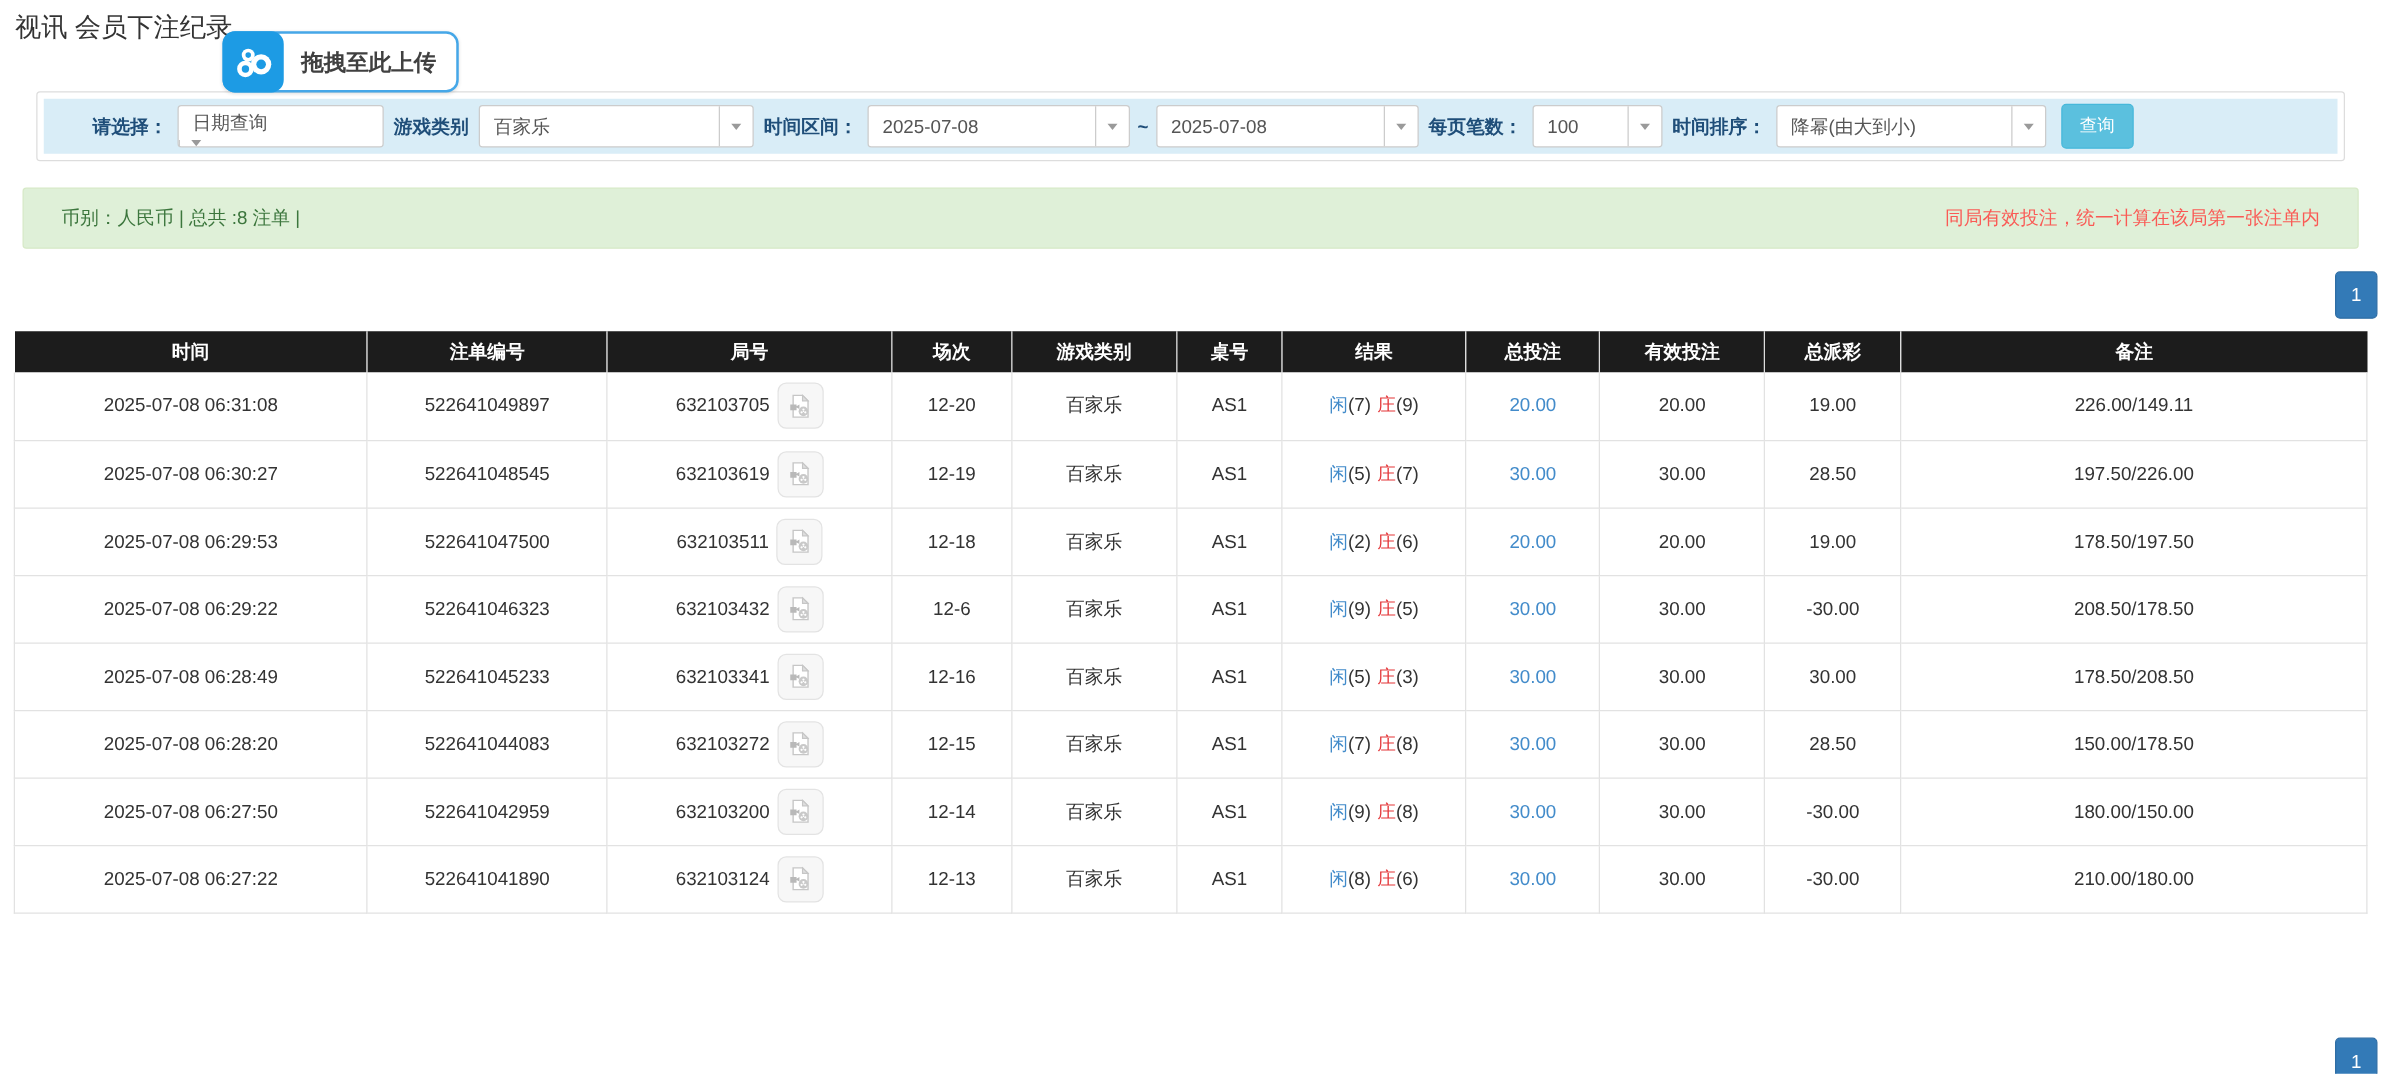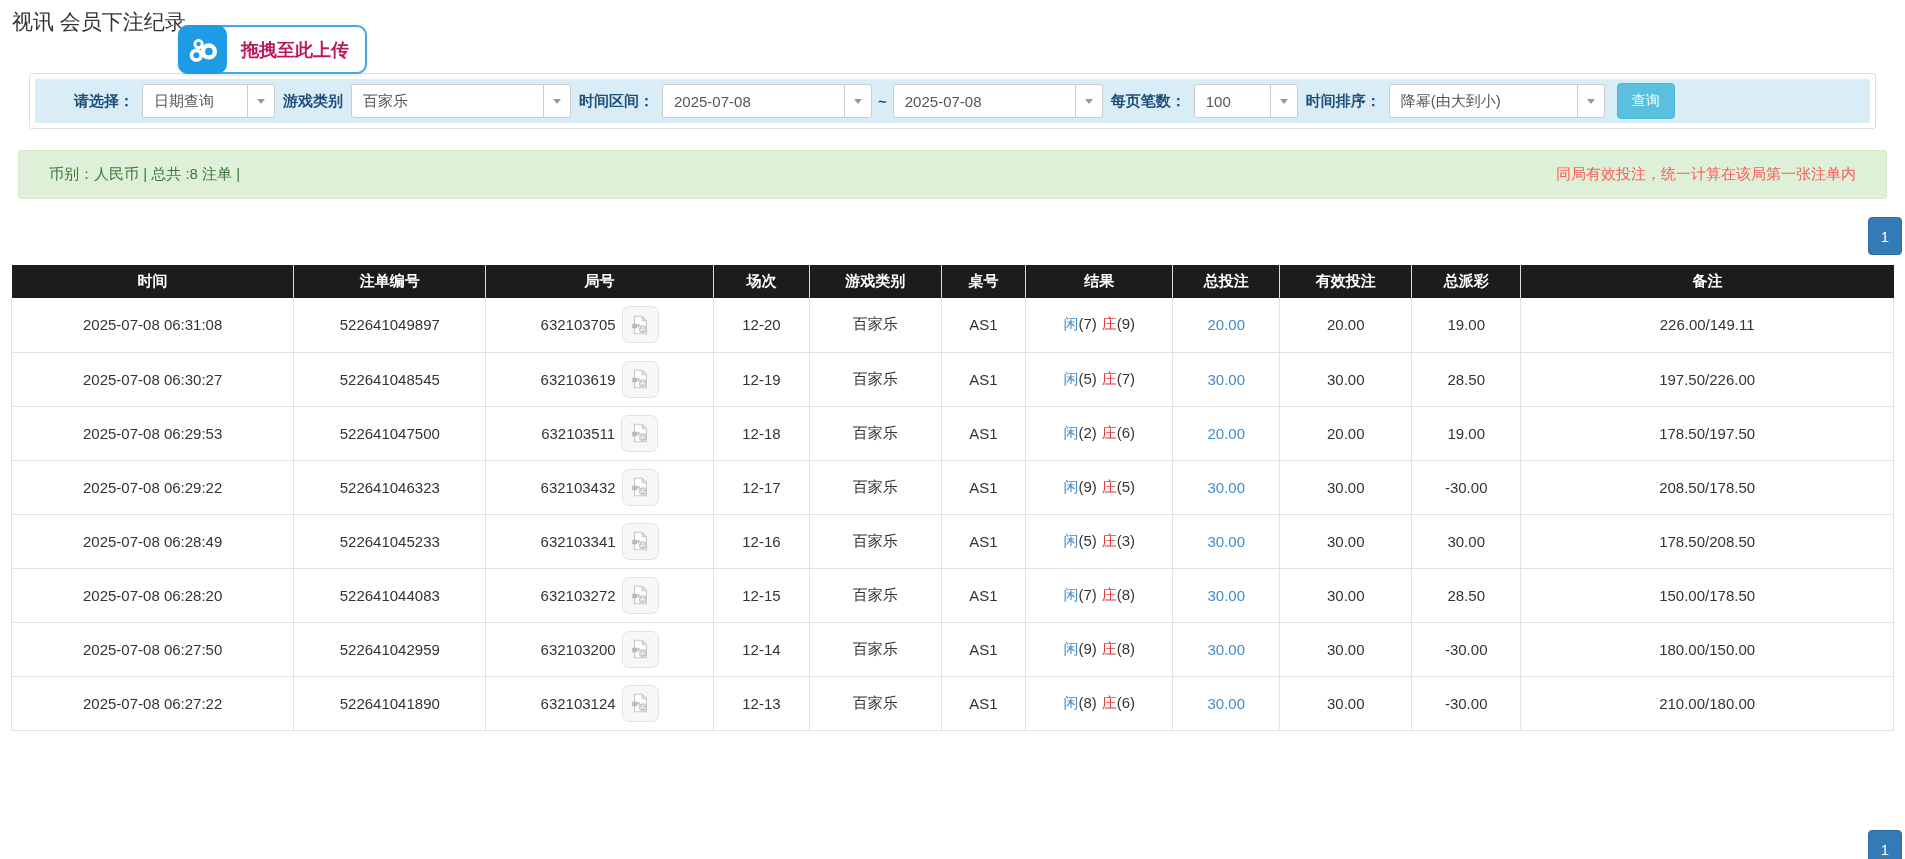--- a/index.html
+++ b/index.html
@@ -9,37 +9,37 @@
 
   
   .page-title { position:absolute; left:12px; top:8px; font-size:21px; font-weight:400; color:#333; white-space:nowrap; }
 
   
   .upload-overlay { position:absolute; left:178px; top:25px; height:49px; display:flex; align-items:stretch;
     background:#fff; border:2px solid #45a7e8; border-radius:10px; z-index:20; box-shadow:0 1px 3px rgba(0,0,0,.12); }
   .upload-overlay .logo-sq { width:49px; margin:-2px 0 -2px -2px; background:#1d9be4; border-radius:10px;
     display:flex; align-items:center; justify-content:center; }
   .upload-overlay .ol-label { display:flex; align-items:center; padding:0 16px 0 14px;
-    color:#be185d; font-weight:bold; font-size:18px; white-space:nowrap; }
+    color:#404040; font-weight:bold; font-size:18px; white-space:nowrap; }
 
   
   .filter-wrap { position:absolute; left:29px; right:29px; top:73px; height:56px;
     border:1px solid #ddd; border-radius:3px; background:#fff; padding:5px; }
   .filter-bar { background:#d9edf7; height:100%; display:flex; align-items:center; padding-left:28px; white-space:nowrap; }
   .flabel { font-weight:bold; color:#1f4e79; font-size:15px; margin:0 8px; }
   .sel { display:inline-flex; align-items:stretch; background:#fff; border:1px solid #ccc; border-radius:3px; height:34px; }
   .sel .val { display:flex; align-items:center; padding:0 11px; font-size:15px; color:#555; }
   .sel .arrow { width:27px; border-left:1px solid #ccc; display:flex; align-items:center; justify-content:center; }
   .caret { width:0; height:0; border-left:4px solid transparent; border-right:4px solid transparent; border-top:5px solid #9a9a9a; }
   .tilde { color:#1f4e79; font-weight:bold; margin:0 6px; font-size:15px; }
   .btn-query { margin-left:12px; background:#5bc0de; border:1px solid #46b8da; color:#fff; font-size:14px;
     border-radius:4px; padding:8px 14px; cursor:pointer; }
 
   
-  .w-choose { width:133px; } .w-game { width:220px; } .w-date { width:210px; }
+  .w-choose { width:165px;flex-direction:column; } .w-game { width:220px; } .w-date { width:210px; }
   .w-pp { width:104px; } .w-sort { width:216px; }
   .sel .val { flex:1; }
 
   
   .summary-bar { position:absolute; left:18px; right:18px; top:150px; height:49px;
     background:#dff0d8; border:1px solid #d6e9c6; border-radius:3px;
     display:flex; align-items:center; justify-content:space-between; padding:0 30px; font-size:15px;gap:19px; }
   .summary-left { color:#3c763d; }
   .summary-right { color:#fa5a55; }
 
@@ -306,21 +306,21 @@
               <circle cx="15" cy="16.5" r="4.2" fill="#c9c9c9"></circle>
               <circle cx="15" cy="14.9" r="1" fill="#fff"></circle>
                     <circle cx="13.4" cy="17.3" r="1" fill="#fff"></circle>
               <circle cx="16.6" cy="17.3" r="1" fill="#fff"></circle>
                     <circle cx="15" cy="16.5" r=".55" fill="#fff"></circle>
             </svg>
           </span>
         </button>
       </span>
     </td>
-    <td>12-17</td>
+    <td>12-6</td>
     <td>百家乐</td>
     <td>AS1</td>
     <td>
       <span class="res-player">闲</span><span class="res-score">(9)</span><span class="res-banker">庄</span><span class="res-score">(5)</span>
     </td>
     <td>
       <span class="bet-link">30.00</span>
     </td>
     <td>30.00</td>
     <td class="neg">-30.00</td>

